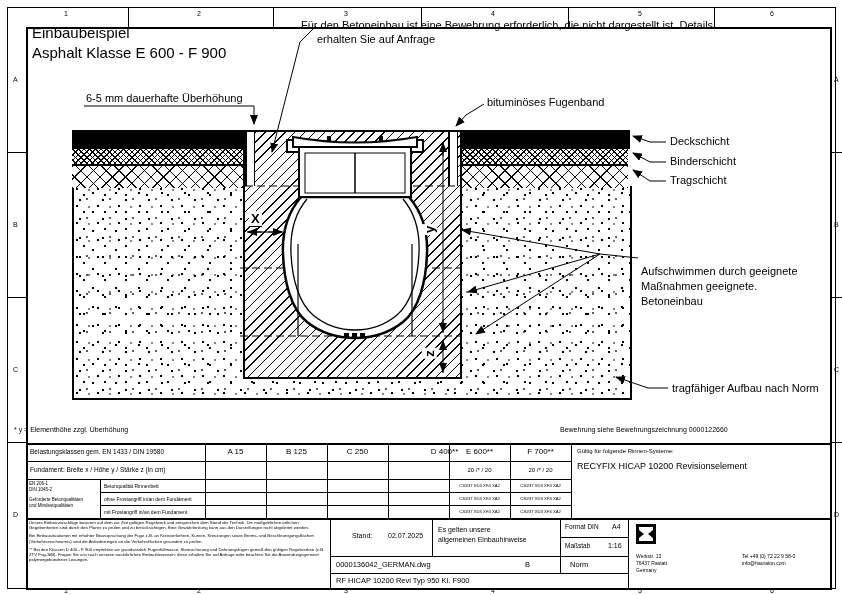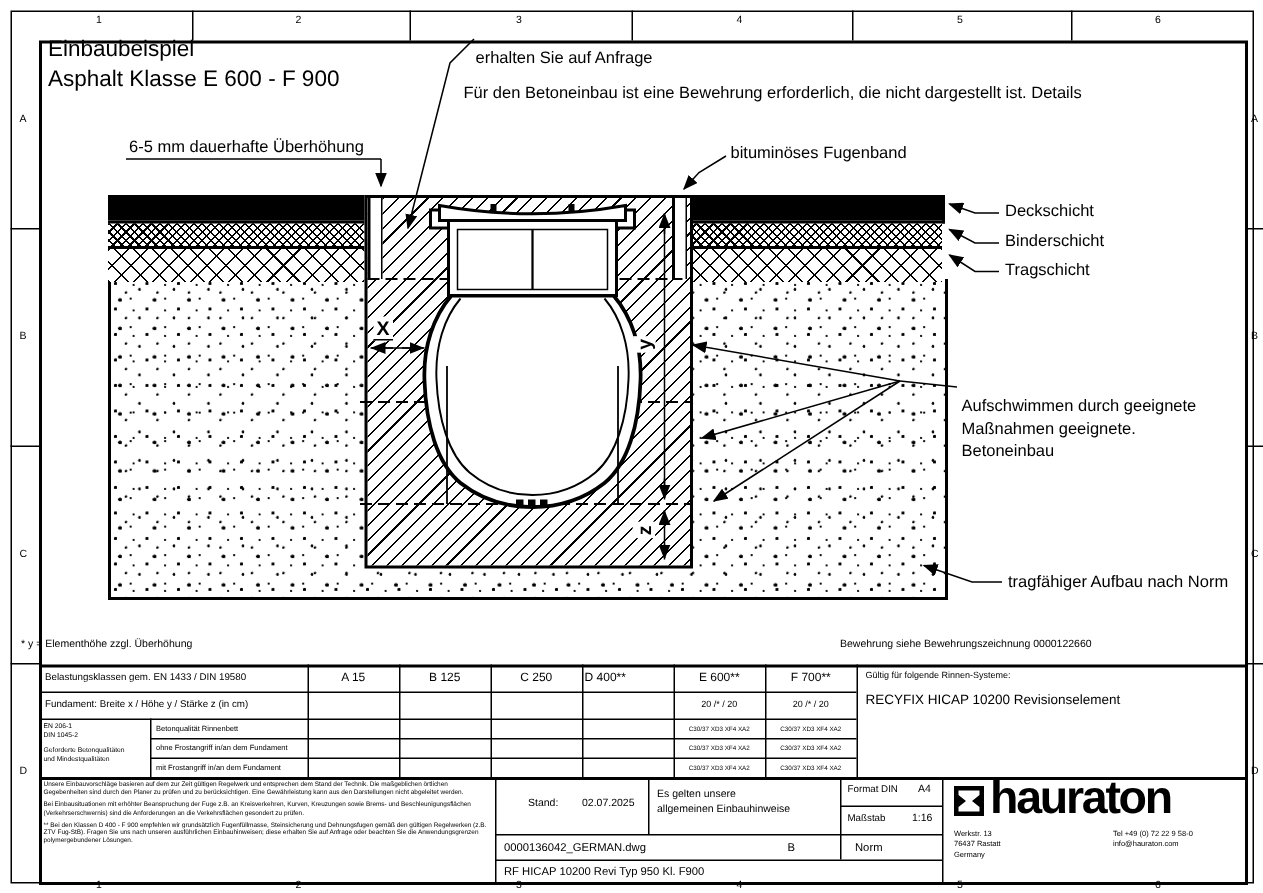--- a/index.html
+++ b/index.html
@@ -171,21 +171,21 @@
       <line x1="443" y1="142" x2="443" y2="333"></line>
       <line x1="443" y1="156" x2="443" y2="143" marker-end="url(#arr)"></line>
       <line x1="443" y1="319" x2="443" y2="332" marker-end="url(#arr)"></line>
 
       <line x1="443" y1="340" x2="443" y2="373"></line>
       <line x1="443" y1="350" x2="443" y2="341" marker-end="url(#arr)"></line>
       <line x1="443" y1="363" x2="443" y2="372" marker-end="url(#arr)"></line>
     </g>
   </svg>
 
-  <div class="txt callout" style="left:309px;top:19px;margin-top:37px;">Für den Betoneinbau ist eine Bewehrung erforderlich, die nicht dargestellt ist. Details</div>
+  <div class="txt callout" style="left:301px;top:19px;">Für den Betoneinbau ist eine Bewehrung erforderlich, die nicht dargestellt ist. Details</div>
   <div class="txt callout" style="left:317px;top:33px;">erhalten Sie auf Anfrage</div>
   <div class="txt callout" style="left:86px;top:92px;">6-5 mm dauerhafte Überhöhung</div>
   <div class="txt callout" style="left:487px;top:96px;">bituminöses Fugenband</div>
   <div class="txt callout" style="left:670px;top:135px;">Deckschicht</div>
   <div class="txt callout" style="left:670px;top:155px;">Binderschicht</div>
   <div class="txt callout" style="left:670px;top:174px;">Tragschicht</div>
   <div class="txt callout" style="left:641px;top:265px;">Aufschwimmen durch geeignete</div>
   <div class="txt callout" style="left:641px;top:280px;">Maßnahmen geeignete.</div>
   <div class="txt callout" style="left:641px;top:295px;">Betoneinbau</div>
   <div class="txt callout" style="left:672px;top:382px;">tragfähiger Aufbau nach Norm</div>
@@ -215,21 +215,21 @@
   <div class="vl" style="left:100px;top:479px;height:39px;"></div>
   <div class="vl" style="left:330px;top:518px;height:70px;"></div>
   <div class="vl" style="left:432px;top:518px;height:38px;"></div>
   <div class="vl" style="left:560px;top:518px;height:55px;"></div>
   <div class="vl" style="left:628px;top:518px;height:70px;"></div>
 
   <div class="txt" style="left:30px;top:448px;font-size:6.5px;">Belastungsklassen gem. EN 1433 / DIN 19580</div>
   <div class="txt" style="left:205px;top:447px;width:61px;text-align:center;font-size:8px;">A 15</div>
   <div class="txt" style="left:266px;top:447px;width:61px;text-align:center;font-size:8px;">B 125</div>
   <div class="txt" style="left:327px;top:447px;width:61px;text-align:center;font-size:8px;">C 250</div>
-  <div class="txt" style="left:367px;top:447px;width:61px;text-align:center;font-size:8px;padding-left:6px;">D 400**</div>
+  <div class="txt" style="left:408px;top:447px;width:61px;text-align:center;font-size:8px;padding-left:6px;">D 400**</div>
   <div class="txt" style="left:449px;top:447px;width:61px;text-align:center;font-size:8px;">E 600**</div>
   <div class="txt" style="left:510px;top:447px;width:61px;text-align:center;font-size:8px;">F 700**</div>
 
   <div class="txt" style="left:30px;top:466px;font-size:6.5px;">Fundament: Breite x / Höhe y / Stärke z (in cm)</div>
   <div class="txt" style="left:449px;top:467px;width:61px;text-align:center;font-size:6px;">20 /* / 20</div>
   <div class="txt" style="left:510px;top:467px;width:61px;text-align:center;font-size:6px;">20 /* / 20</div>
 
   <div class="txt" style="left:29px;top:481px;font-size:4.5px;">EN 206-1</div>
   <div class="txt" style="left:29px;top:487px;font-size:4.5px;">DIN 1045-2</div>
   <div class="txt" style="left:29px;top:497px;font-size:4.5px;">Geforderte Betonqualitäten</div>
@@ -263,20 +263,19 @@
   <div class="txt" style="left:608px;top:542px;font-size:7px;">1:16</div>
   <div class="txt" style="left:336px;top:560px;font-size:7.5px;">0000136042_GERMAN.dwg</div>
   <div class="txt" style="left:525px;top:560px;font-size:7.5px;">B</div>
   <div class="txt" style="left:570px;top:560px;font-size:7.5px;">Norm</div>
   <div class="txt" style="left:336px;top:576px;font-size:7.5px;">RF HICAP   10200 Revi Typ 950 Kl. F900</div>
 
   <svg class="abs" style="left:636px;top:524px;" width="20" height="20" viewBox="0 0 20 20">
     <rect x="0" y="0" width="20" height="20" fill="#000"></rect>
     <path d="M3,3 H17 V6 L12,10 17,14 V17 H3 V14 L8,10 3,6 Z" fill="#fff"></path>
   </svg>
-  <div class="txt brand" style="left:660px;top:518px;">hauraton</div>
   <div class="txt" style="left:636px;top:553px;font-size:5px;">Werkstr. 13</div>
   <div class="txt" style="left:636px;top:560px;font-size:5px;">76437 Rastatt</div>
   <div class="txt" style="left:636px;top:567px;font-size:5px;">Germany</div>
   <div class="txt" style="left:742px;top:553px;font-size:5px;">Tel +49 (0) 72 22 9 58-0</div>
   <div class="txt" style="left:742px;top:560px;font-size:5px;">info@hauraton.com</div>
 
 </div>
 
 </body></html>

